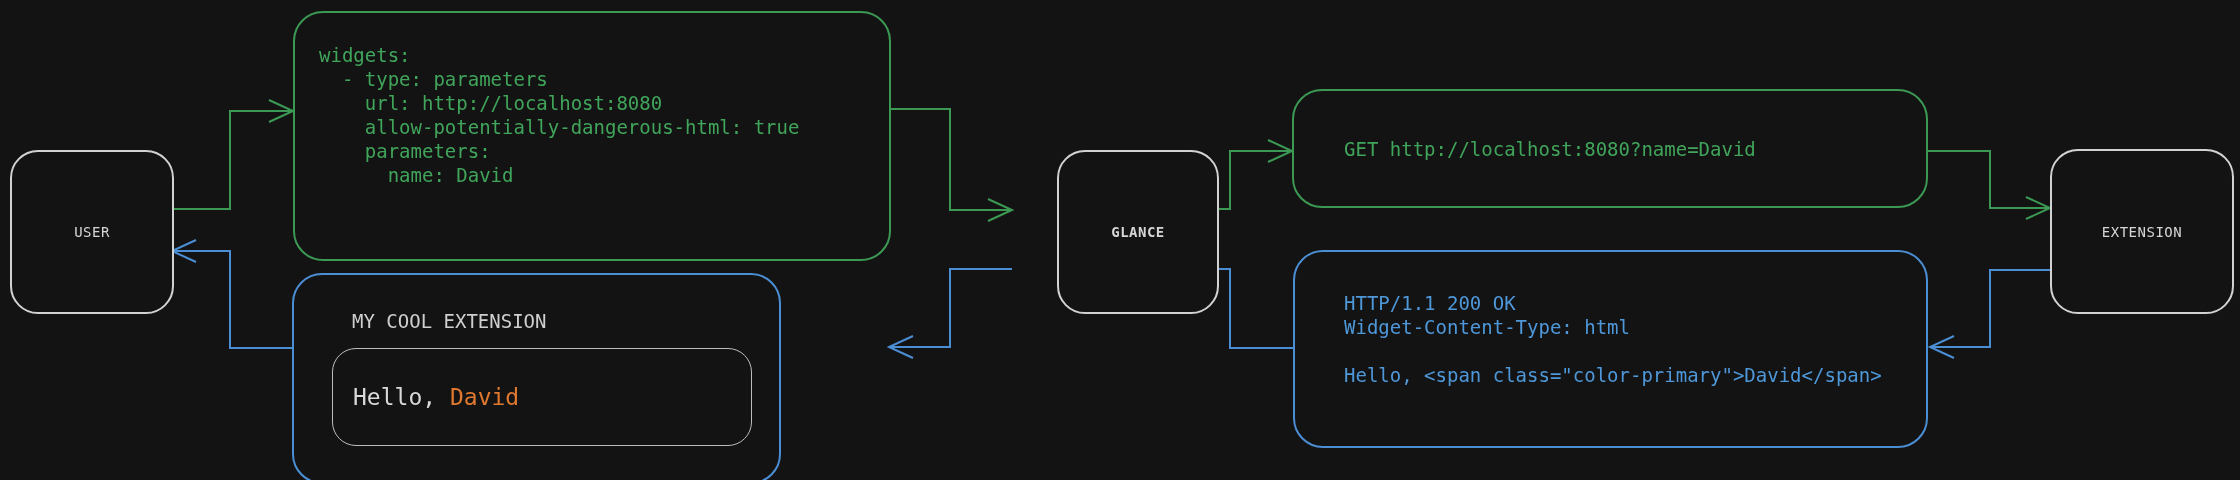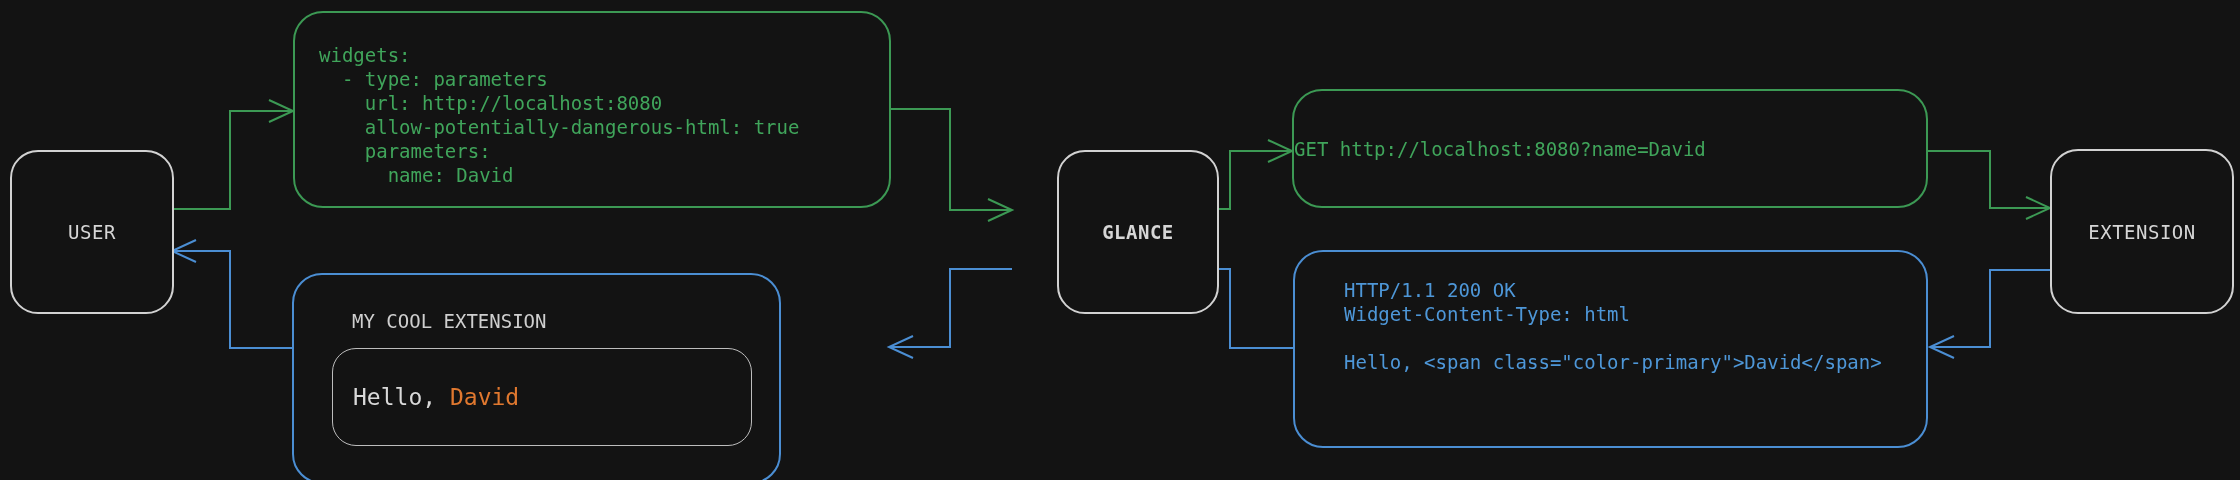--- a/index.html
+++ b/index.html
@@ -31,21 +31,21 @@
     position: absolute;
     border: 2px solid #d2d2d2;
     border-radius: 28px;
     background: #131313;
     display: flex;
     align-items: center;
     justify-content: center;
   }
   .node-label {
     color: #d6d6d6;
-    font-size: 19px;
+    font-size: 14px;
     letter-spacing: 0.5px;
   }
   #node-user      { left: 10px;   top: 150px; width: 160px; height: 160px; }
   #node-glance    { left: 1057px; top: 150px; width: 158px; height: 160px; font-weight: bold; }
   #node-extension { left: 2050px; top: 149px; width: 180px; height: 161px; }
 
   .codebox {
     position: absolute;
     border-radius: 30px;
     background: #131313;
@@ -56,24 +56,24 @@
 
   .codeline {
     white-space: pre;
     font-size: 19px;
     line-height: 24px;
     min-height: 24px;
   }
   .green-text { color: #40a55b; }
   .blue-text  { color: #4e97d8; }
 
-  #config-box   { left: 293px;  top: 11px;  width: 598px; height: 197px; padding: 30px 10px 0 24px; }
+  #config-box   { left: 293px;  top: 11px;  width: 598px; height: 250px; padding: 30px 10px 0 24px; }
   #request-box  { left: 1292px; top: 89px;  width: 636px; height: 119px;
-                  display: flex; align-items: center; }
-  #response-box { left: 1293px; top: 250px; width: 635px; height: 198px; padding: 26px 10px 0 49px; }
+                  display: flex; align-items: center; padding-left: 50px; }
+  #response-box { left: 1293px; top: 250px; width: 635px; height: 198px; padding: 39px 10px 0 49px; }
 
   #widget-box   { left: 292px;  top: 273px; width: 489px; height: 211px; }
   #widget-title {
     position: absolute;
     left: 58px; top: 34px;
     color: #cfcfcf;
     font-size: 19px;
     line-height: 24px;
     white-space: pre;
   }

